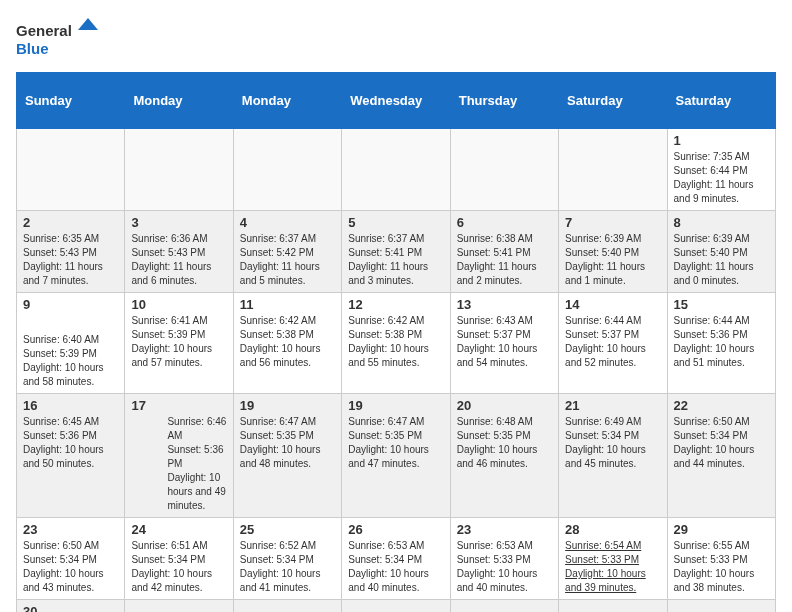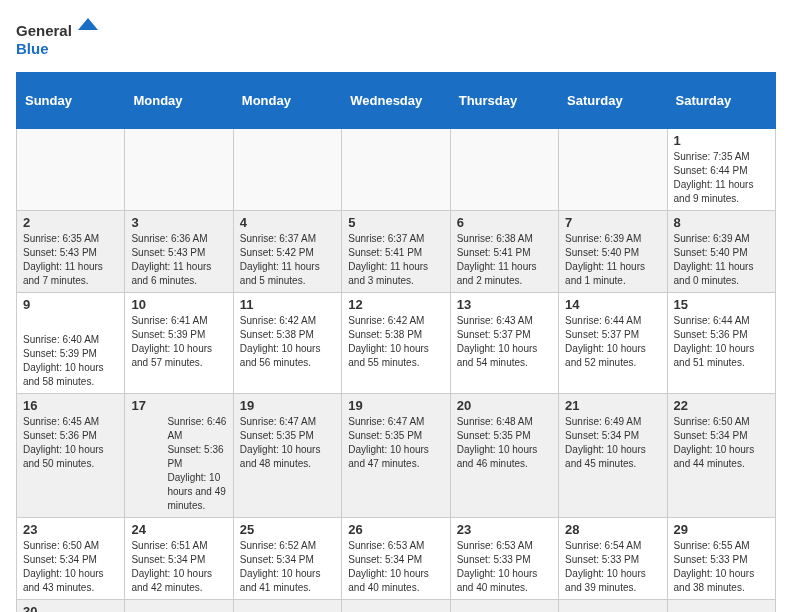--- a/index.html
+++ b/index.html
@@ -281,21 +281,21 @@
 Daylight: 10 hours and 40 minutes.</div>
         </td>
         <td>
           <span class="day-num">23</span>
           <div class="day-info" style="white-space: pre-line;">Sunrise: 6:53 AM
 Sunset: 5:33 PM
 Daylight: 10 hours and 40 minutes.</div>
         </td>
         <td>
           <span class="day-num">28</span>
-          <div class="day-info" style="white-space: pre-line;">Sunrise: 6:54 AM
+          <div class="day-info" style="white-space: pre-line; text-decoration: underline;">Sunrise: 6:54 AM
 Sunset: 5:33 PM
 Daylight: 10 hours and 39 minutes.</div>
         </td>
         <td>
           <span class="day-num">29</span>
           <div class="day-info" style="white-space: pre-line;">Sunrise: 6:55 AM
 Sunset: 5:33 PM
 Daylight: 10 hours and 38 minutes.</div>
         </td>
       </tr>

